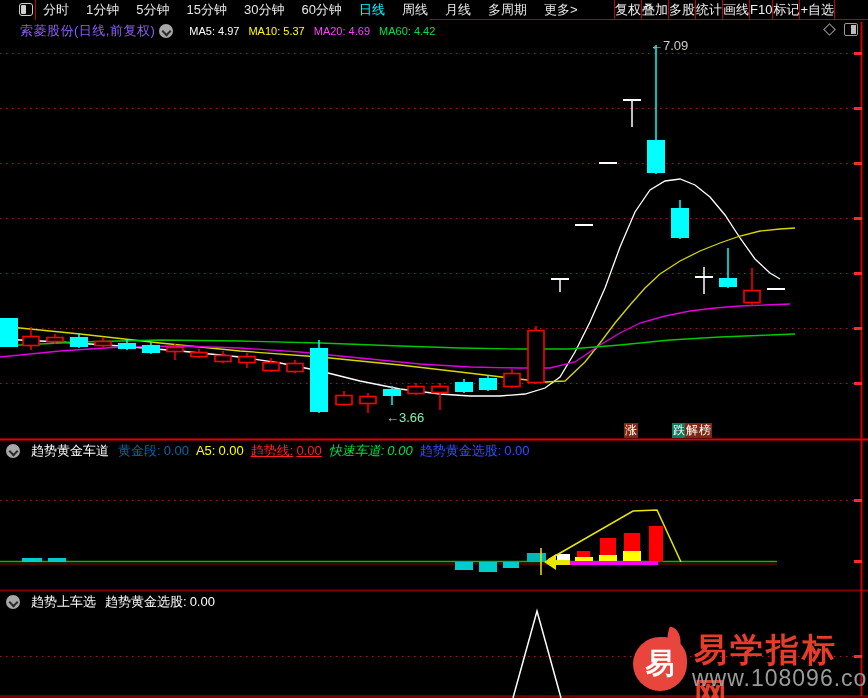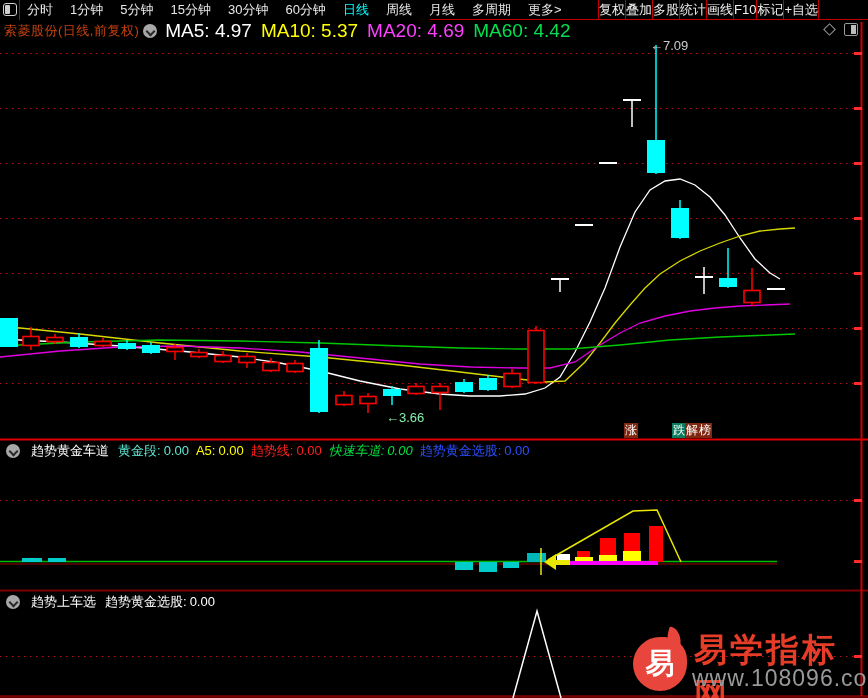--- a/index.html
+++ b/index.html
@@ -3,38 +3,38 @@
 <meta charset="utf-8">
 <style>
   *{margin:0;padding:0;box-sizing:border-box}
   html,body{background:#000}
   .screen{position:relative;width:868px;height:698px;background:#000;overflow:hidden;
           font-family:"Liberation Sans","DejaVu Sans",sans-serif;color:#fff}
   #chart-svg{position:absolute;left:0;top:0;z-index:1}
   .hudtext{position:absolute;z-index:3;white-space:nowrap}
 
   
-  .row1{position:absolute;left:0;top:0;width:692px;height:20px;z-index:4}
+  .row1{position:absolute;left:16px;top:0;width:692px;height:20px;z-index:4}
   .win-icon{position:absolute;left:3px;top:3px;width:14px;height:13px;border:1px solid #d0d0d0;border-radius:3px}
   .win-icon::before{content:"";position:absolute;left:1px;top:1px;width:5px;height:9px;background:#d0d0d0;border-radius:1px}
   .vdiv{position:absolute;left:19px;top:0;width:1px;height:20px;background:#c00000}
   .menu{position:absolute;left:27px;top:0;height:20px;display:flex;gap:17px;align-items:center;font-size:13px}
   .menu span{color:#e8e8e8;cursor:default}
   .menu span.active{color:#00ffff}
   .rbtns{position:absolute;left:598px;top:0;height:20px;display:flex}
   .rbtn{border-left:1px solid #c00000;padding:0 0;font-size:13px;color:#f0f0f0;line-height:19px;white-space:nowrap}
   .rbtn:last-child{border-right:1px solid #c00000}
   .row1-underline{position:absolute;left:430px;top:19px;width:438px;height:1px;background:#c00000;z-index:4}
 
   
   .row2{position:absolute;left:0;top:20px;width:868px;height:21px;z-index:4;display:flex;align-items:center}
-  .stock-title{margin-left:4px;font-size:13px;color:#c2410c;letter-spacing:0.5px}
+  .stock-title{margin-left:20px;font-size:13px;color:#8b5cf6;letter-spacing:0.5px}
   .circle-icon{display:inline-block;width:14px;height:14px;border-radius:50%;background:#a8a8a8;position:relative;margin:0 4px}
   .circle-icon::after{content:"";position:absolute;left:3.5px;top:4px;width:5px;height:5px;border-right:2px solid #2a2a2a;border-bottom:2px solid #2a2a2a;transform:rotate(45deg)}
-  .ma-group{display:flex;gap:9px;margin-left:4px;font-size:19px}
+  .ma-group{display:flex;gap:9px;margin-left:12px;font-size:11px}
   .ma-item{white-space:nowrap}
   .row2-icons{position:absolute;right:10px;top:3px;display:flex;gap:10px;align-items:center}
   .diamond{width:9px;height:9px;border:1px solid #9a9a9a;transform:rotate(45deg)}
   .sq-icon{width:14px;height:13px;border:1px solid #9a9a9a;border-radius:2px;position:relative}
   .sq-icon::before{content:"";position:absolute;right:1px;top:1px;width:5px;height:9px;background:#bdbdbd}
 
   
   .ind-header{position:absolute;left:2px;height:17px;display:flex;align-items:center;gap:7px;font-size:13px;z-index:4;white-space:nowrap}
   .ind-title{color:#ffffff;margin-right:2px}
   .fld{white-space:nowrap}
@@ -249,23 +249,23 @@
   <div class="hudtext price-label" style="left:386px;top:410px;color:#86efac">←3.66</div>
 
   <span class="tag" style="left: 624px; background: rgb(126, 40, 18);">涨</span>
   <span class="tag" style="left: 672px; background: rgb(11, 125, 94);">跌</span>
   <span class="tag" style="left: 685px; background: rgb(126, 40, 18);">解</span>
   <span class="tag" style="left: 698px; background: rgb(126, 40, 18);">榜</span>
 
   <div class="ind-header" style="top:442px">
     <span class="circle-icon"></span>
     <span class="ind-title">趋势黄金车道</span>
-    <span class="fld" style="color: #5eead4;"><span>黄金段:</span><b>0.00</b></span>
+    <span class="fld" style="color: #0369a1;"><span>黄金段:</span><b>0.00</b></span>
     <span class="fld" style="color: rgb(255, 255, 0);"><span>A5:</span><b>0.00</b></span>
-    <span class="fld" style="color: rgb(255, 32, 32);"><span>趋势线:</span><b>0.00</b></span>
+    <span class="fld" style="color: rgb(255, 32, 32); text-decoration: underline;"><span>趋势线:</span><b>0.00</b></span>
     <span class="fld" style="color: rgb(0, 224, 64); font-style: italic;"><span>快速车道:</span><b>0.00</b></span>
     <span class="fld" style="color: rgb(42, 80, 255);"><span>趋势黄金选股:</span><b>0.00</b></span>
   </div>
 
   <div class="ind-header" style="top:593px">
     <span class="circle-icon"></span>
     <span class="ind-title">趋势上车选</span>
     <span class="fld" style="color:#ffffff"><span>趋势黄金选股:</span><b>0.00</b></span>
   </div>
 

